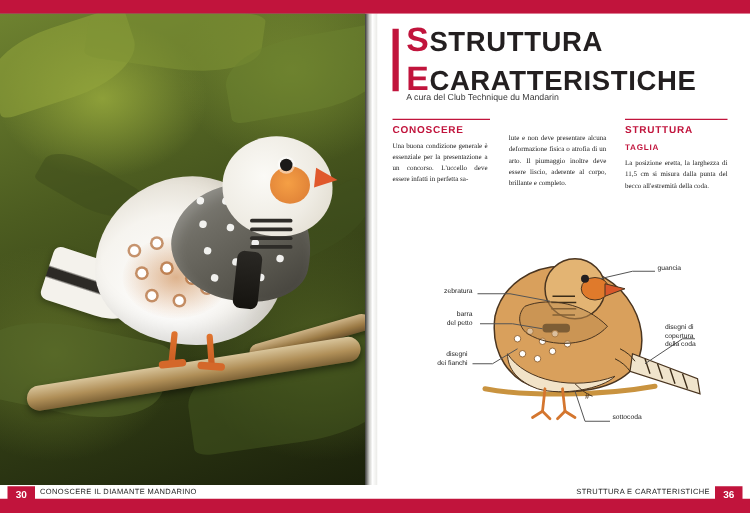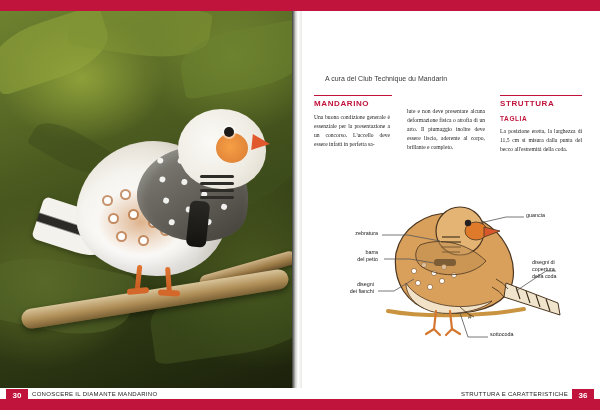--- a/index.html
+++ b/index.html
@@ -357,27 +357,36 @@
         <div class="foot f1"></div>
         <div class="foot f2"></div>
       </div>
     </div>
   </div>
 
   <div class="gutter"></div>
 
   <div class="right-page">
 
+    <div class="chapter-title">
+      <div class="rule"></div>
+      <div class="title-line l1">
+        <span class="dropcap">S</span><span>STRUTTURA</span>
+      </div>
+      <div class="title-line l2">
+        <span class="dropcap">E</span><span>CARATTERISTICHE</span>
+      </div>
+    </div>
 
     <div class="byline">A cura del Club Technique du Mandarin</div>
 
     <div class="hr-red" style="left:12px;  top:84px; width:78px;"></div>
     <div class="hr-red" style="left:198px; top:84px; width:82px;"></div>
 
-    <div class="col-head" style="left:12px;  top:88px;">MANDARINO</div>
+    <div class="col-head" style="left:12px;  top:88px;">CONOSCERE</div>
     <div class="col-head" style="left:198px; top:88px;">STRUTTURA</div>
     <div class="col-head" style="left:198px; top:104px; font-size:6.5px;">TAGLIA</div>
 
     <div class="body-col" style="left:12px;  top:102px; width:76px;">Una buona condizione generale è essenziale per la presentazione a un concorso. L'uccello deve essere infatti in perfetta sa-</div>
     <div class="body-col" style="left:105px; top:96px;  width:78px;">lute e non deve presentare alcuna deformazione fisica o atrofia di un arto. Il piumaggio inoltre deve essere liscio, aderente al corpo, brillante e completo.</div>
     <div class="body-col" style="left:198px; top:116px; width:82px;">La posizione eretta, la larghezza di 11,5 cm si misura dalla punta del becco all'estremità della coda.</div>
 
     <div class="diagram">
       <svg width="282" height="196" viewBox="0 0 282 196">
 

